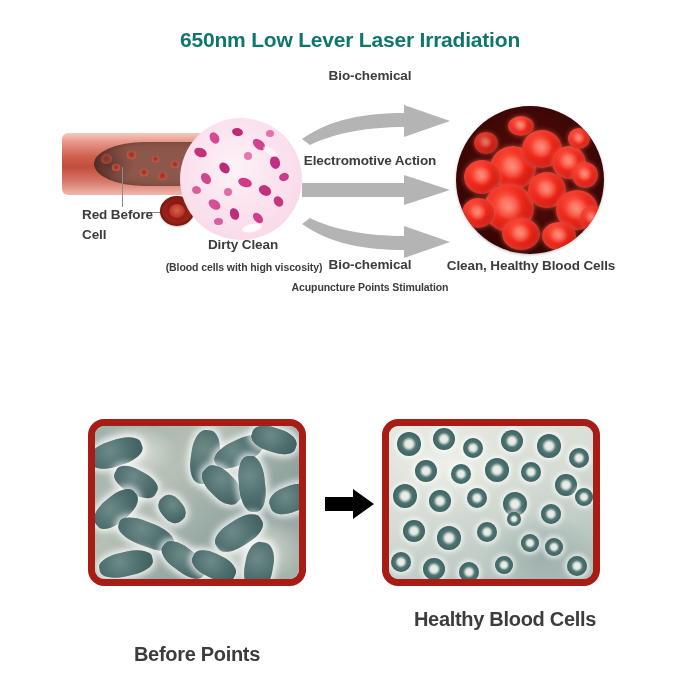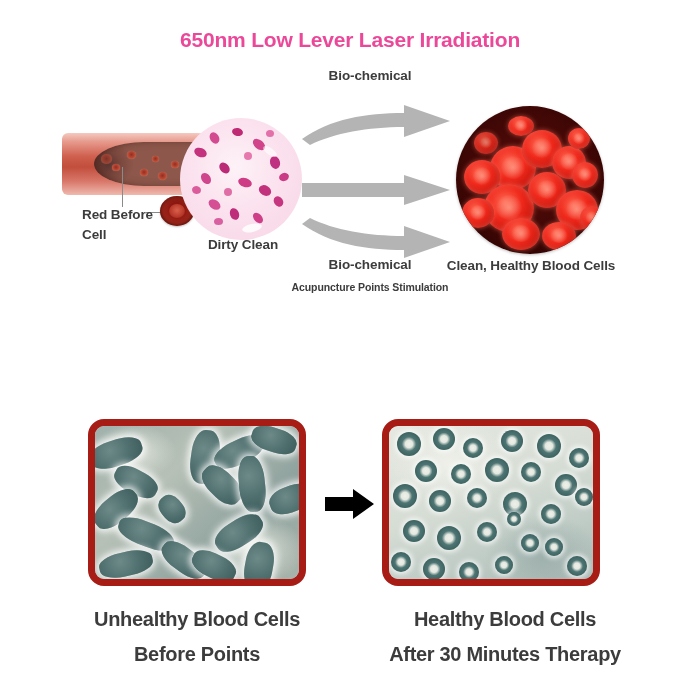--- a/index.html
+++ b/index.html
@@ -10,21 +10,21 @@
     font-family:"Liberation Sans", sans-serif;
     color:#3a3a3a;
     overflow:hidden;
     position:relative;
   }
   .page{position:relative;width:700px;height:700px;}
 
   
   .t-title{
     font-size:21px;font-weight:700;letter-spacing:-0.2px;
-    color:#ec4899;text-align:center;white-space:nowrap;
+    color:#0f766e;text-align:center;white-space:nowrap;
   }
   .t-sec{
     font-size:22px;font-weight:700;letter-spacing:-0.3px;
     color:#3c3c3c;text-align:center;white-space:nowrap;
   }
   .t-lbl{
     font-size:13.5px;font-weight:700;color:#3c3c3c;
     text-align:center;white-space:nowrap;letter-spacing:-0.1px;
   }
   .t-sub{
@@ -256,30 +256,32 @@
   <svg class="arrow-svg" style="left:300px;top:175px;" width="152" height="30" viewBox="0 0 152 30">
     <path d="M2 8 L104 8 L104 0 L150 15 L104 30 L104 22 L2 22 Z" fill="#b4b4b4"></path>
   </svg>
 
   <svg class="arrow-svg" style="left:300px;top:218px;" width="152" height="40" viewBox="0 0 152 40">
     <path d="M2 6 C 30 26, 66 32, 104 32 L104 40 L150 24 L104 8 L104 18 C 68 18, 34 12, 10 0 Z" fill="#b4b4b4"></path>
   </svg>
 
   <div class="abs t-lbl" id="lbl-bio1">Bio-chemical</div>
 
+  <div class="abs t-lbl" id="lbl-electro">Electromotive Action</div>
 
   <div class="abs t-lbl" id="lbl-bio2">Bio-chemical</div>
   <div class="abs t-sub" id="lbl-bio2s">Acupuncture Points Stimulation</div>
 
   <div class="abs t-side" id="lbl-rbc">
     <div>Red Before</div>
     <div>Cell</div>
   </div>
 
   <div class="abs t-lbl" id="lbl-dirty">Dirty Clean</div>
+  <div class="abs t-sub" id="lbl-dirtys">(Blood cells with high viscosity)</div>
 
   <div class="abs t-lbl" id="lbl-clean">Clean, Healthy Blood Cells</div>
 
 
   <div class="photo" id="photo-before">
     <div class="photo-inner">
       <div class="bg-before"></div>
       <span class="clump" style="left:-6px;top:14px;width:54px;height:26px;transform:rotate(-18deg);"></span>
       <span class="clump" style="left:18px;top:44px;width:46px;height:24px;transform:rotate(28deg);"></span>
       <span class="clump" style="left:-4px;top:70px;width:50px;height:26px;transform:rotate(-40deg);"></span>
@@ -330,19 +332,17 @@
       <span class="dcell" style="left:156px;top:112px;width:18px;height:18px;"></span>
       <span class="dcell" style="left:2px;top:126px;width:20px;height:20px;"></span>
       <span class="dcell" style="left:34px;top:132px;width:22px;height:22px;"></span>
       <span class="dcell" style="left:70px;top:136px;width:20px;height:20px;"></span>
       <span class="dcell" style="left:106px;top:130px;width:18px;height:18px;"></span>
       <span class="dcell" style="left:178px;top:130px;width:20px;height:20px;"></span>
       <span class="dcell" style="left:118px;top:86px;width:14px;height:14px;"></span>
     </div>
   </div>
 
-  <div class="abs t-cap" id="cap-left">Unhealthy Blood Cells</div>
   <div class="abs t-cap" id="cap-left2">Before Points</div>
 
   <div class="abs t-cap" id="cap-right">Healthy Blood Cells</div>
-  <div class="abs t-cap" id="cap-right2">After 30 Minutes Therapy</div>
 
 </div>
 
 </body></html>

